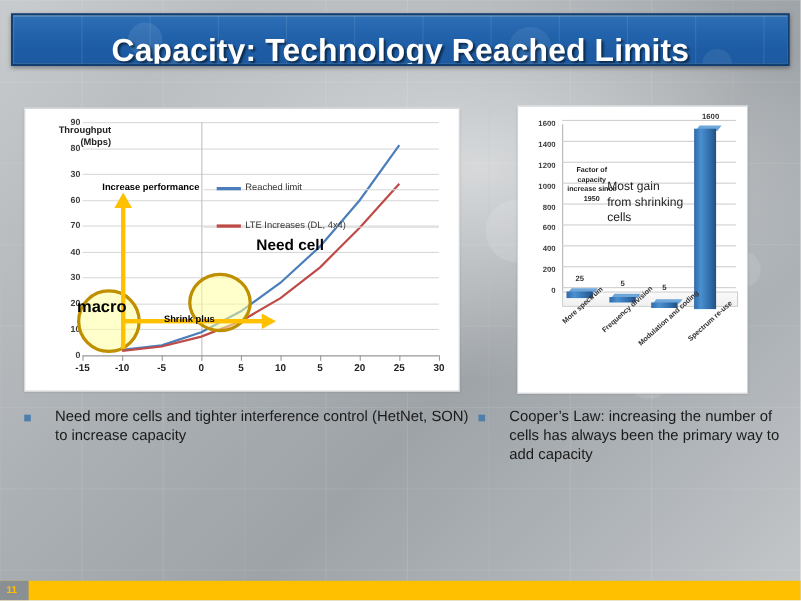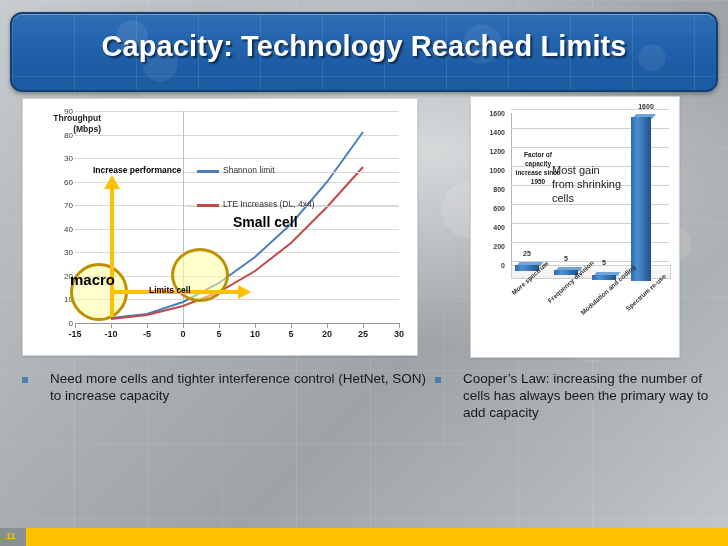--- a/index.html
+++ b/index.html
@@ -30,24 +30,24 @@
     position: absolute; left: 430px; top: 150px; width: 300px; height: 290px;
     background:
       radial-gradient(circle 30px at 40px 60px, rgba(255,255,255,0.12) 0 28px, transparent 29px),
       radial-gradient(circle 24px at 160px 190px, rgba(255,255,255,0.10) 0 22px, transparent 23px),
       radial-gradient(circle 18px at 245px 95px, rgba(255,255,255,0.10) 0 16px, transparent 17px);
     pointer-events: none;
   }
 
   
   #title-bar {
-    position: absolute; left: 10px; top: 12px; width: 708px; height: 80px;
+    position: absolute; left: 10px; top: 12px; width: 708px; height: 48px;
     background: linear-gradient(180deg, #2f6fb5 0%, #2364ae 35%, #1d5ca4 70%, #1c5ba2 100%);
     border: 2px solid #123f72;
-    border-radius: 12px;
+    border-radius: 0;
     box-shadow: 0 2px 4px rgba(0,0,0,0.35), inset 0 1px 0 rgba(255,255,255,0.30);
     overflow: hidden;
   }
   #title-pattern {
     position: absolute; inset: 0;
     background-image:
       linear-gradient(to right, rgba(255,255,255,0.10) 1px, transparent 1px),
       linear-gradient(to bottom, rgba(255,255,255,0.07) 1px, transparent 1px);
     background-size: 62px 62px, 62px 62px;
     pointer-events: none;
@@ -88,21 +88,21 @@
   }
   .lc-gridline {
     position: absolute; left: 0; width: 100%; height: 1px;
     background: #d9d9d9;
   }
   .lc-axis-v {
     position: absolute; top: 0; bottom: 0; width: 1px; background: #c0c0c0;
   }
   .lc-ylabel {
     position: absolute; right: 326px; width: 24px;
-    text-align: right; font-size: 8px; color: #3b3b3b; font-weight: normal;
+    text-align: right; font-size: 8px; color: #3b3b3b; font-weight: bold;
     transform: translateY(-50%);
   }
   .lc-ytitle {
     position: absolute; left: 8px; top: 14px; width: 70px;
     font-size: 8.5px; font-weight: bold; color: #222; text-align: right;
     line-height: 11px;
   }
   .lc-xaxis {
     position: absolute; left: 52px; top: 224px; width: 324px; height: 1px;
     background: #9a9a9a;
@@ -279,29 +279,29 @@
       <div class="ellipse-annot" style="left:-5px;top:152px;width:58px;height:58px;"></div>
 
       <div style="position:absolute;left:35px;top:76px;width:4px;height:130px;background:#FFC000;"></div>
       <div class="arrow-up" style="left:29px;top:64px;border-left:8px solid transparent;border-right:8px solid transparent;border-bottom:14px solid #FFC000;"></div>
 
       <div style="position:absolute;left:35px;top:179px;width:130px;height:4px;background:#FFC000;"></div>
       <div class="arrow-up" style="left:163px;top:174px;border-top:7px solid transparent;border-bottom:7px solid transparent;border-left:13px solid #FFC000;"></div>
 
       <div class="lc-legend-rule" style="left:110px;top:60.5px;width:214px;"></div>
       <div class="lc-legend-swatch" style="left:122px;top:59px;background:#4a7ebb;"></div>
-      <div class="lc-legend-item" style="left:148px;top:54px;">Shannon limit</div>
+      <div class="lc-legend-item" style="left:148px;top:54px;">Reached limit</div>
 
       <div class="lc-legend-rule" style="left:110px;top:94.5px;width:214px;"></div>
       <div class="lc-legend-swatch" style="left:122px;top:93px;background:#be4b48;"></div>
       <div class="lc-legend-item" style="left:148px;top:88px;">LTE Increases (DL, 4x4)</div>
 
       <div class="annot-text" style="left:18px;top:54px;font-size:8.5px;">Increase performance</div>
-      <div class="annot-text" style="left:158px;top:103px;font-size:14px;">Small cell</div>
-      <div class="annot-text" style="left:74px;top:174px;font-size:8.5px;">Limits cell</div>
+      <div class="annot-text" style="left:158px;top:103px;font-size:14px;">Need cell</div>
+      <div class="annot-text" style="left:74px;top:174px;font-size:8.5px;">Shrink plus</div>
     </div>
 
     <div class="annot-text" style="left:47px;top:172px;font-size:15px;">macro</div>
 
     <div class="lc-xaxis"></div>
     <div class="lc-xtick" style="left:52px"></div>
     <div class="lc-xtick" style="left:88px"></div>
     <div class="lc-xtick" style="left:124px"></div>
     <div class="lc-xtick" style="left:160px"></div>
     <div class="lc-xtick" style="left:196px"></div>

